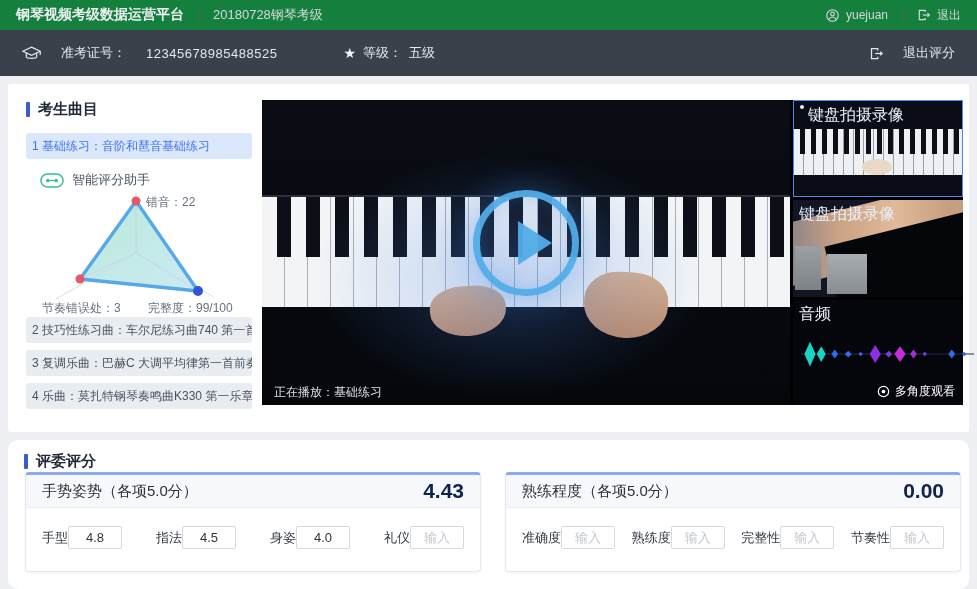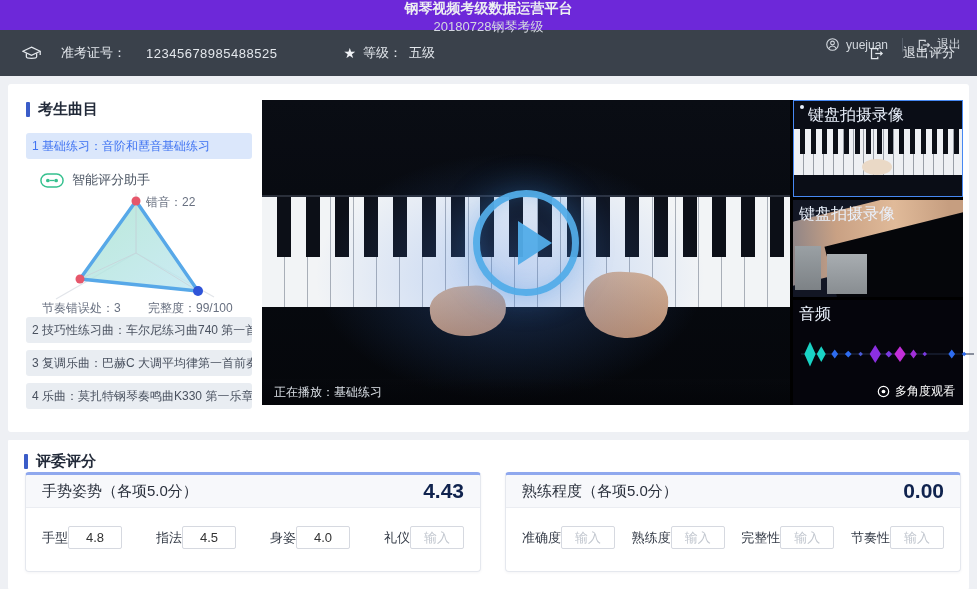--- a/index.html
+++ b/index.html
@@ -3,21 +3,21 @@
 <meta charset="utf-8">
 <style>
   * { box-sizing: border-box; margin: 0; padding: 0; }
   html,body { width:977px; height:589px; }
   body {
     font-family:"Liberation Sans", sans-serif;
     background:#eef0f4; position:relative; overflow:hidden;
     -webkit-font-smoothing:antialiased;
   }
   
-  .topbar { height:30px; background:#6d28d9; display:flex; align-items:center; padding:0 16px;flex-direction:column; }
+  .topbar { height:30px; background:#15803d; display:flex; align-items:center; padding:0 16px; }
   .tb-title { font-size:14px; font-weight:bold; color:#edeff2; }
   .v-sep { width:1px; height:14px; background:#555e6a; margin:0 14px; }
   .tb-session { font-size:13px; color:#d3d8de; }
   .tb-right { margin-left:auto; display:flex; align-items:center; }
   .tb-user, .tb-logout { display:flex; align-items:center; gap:6px; font-size:12px; color:#d3d8de; cursor:pointer; }
   .icon-svg { display:block; }
   
   .subbar { height:46px; background:#3a414b; display:flex; align-items:center; padding:0 22px; color:#e3e7ec; font-size:13px; }
   .sb-group { display:flex; align-items:center; gap:20px; }
   .sb-num { letter-spacing:.5px; }
@@ -75,21 +75,21 @@
   .arm-shape { position:absolute; left:-24px; top:0px; width:230px; height:62px;
     background:linear-gradient(100deg,#6d7488 0%,#c9a184 30%,#e0ba99 55%,#c69e80 78%,#8d7precision 100%);
     background:linear-gradient(100deg,#6d7488 0%,#c9a184 30%,#e0ba99 55%,#c69e80 78%); transform:rotate(-14deg); border-radius:8px; }
   .piano-edge { position:absolute; right:-30px; top:26px; width:160px; height:90px; background:#05060a; transform:rotate(-14deg); }
   .gray-block-a { position:absolute; left:2px; top:46px; width:26px; height:44px; background:linear-gradient(180deg,#9aa0a4,#7d8286); }
   .gray-block-b { position:absolute; left:34px; top:54px; width:40px; height:40px; background:linear-gradient(180deg,#a8adb1,#888d91); }
   .wave-svg { position:absolute; left:8px; right:8px; top:36px; height:36px; }
   .multi-angle { position:absolute; bottom:5px; right:8px; display:flex; align-items:center; gap:5px;
     color:#fff; font-size:12px; cursor:pointer; z-index:4;text-align:center; }
   
-  .score-section { position:absolute; left:8px; top:440px; width:961px; height:149px; background:#fff; border-radius:1px; }
+  .score-section { position:absolute; left:8px; top:440px; width:961px; height:149px; background:#fff; border-radius:10px; }
   .score-section .sec-title { margin:12px 0 0 16px; }
   .jcard { position:absolute; top:32px; width:456px; height:100px; background:#fff;
     border:1px solid #e5e8ee; border-top:3px solid #8fa8ee; border-radius:4px; box-shadow:0 1px 3px rgba(30,40,70,.05); }
   .jcard-1 { left:17px; }
   .jcard-2 { left:497px; }
   .jhead { height:20px; background:#f7f8fb; border-bottom:1px solid #ebedf2; display:flex; align-items:center; padding:16px 16px; border-radius:2px 2px 0 0; }
   .jtitle { font-size:15px; color:#2b313d; }
   .jscore { margin-left:auto; font-size:21px; font-weight:bold; color:#10234e; }
   .jbody { height:59px; display:flex; align-items:center; justify-content:space-between; padding:0 16px; }
   .field { display:flex; align-items:center; }

